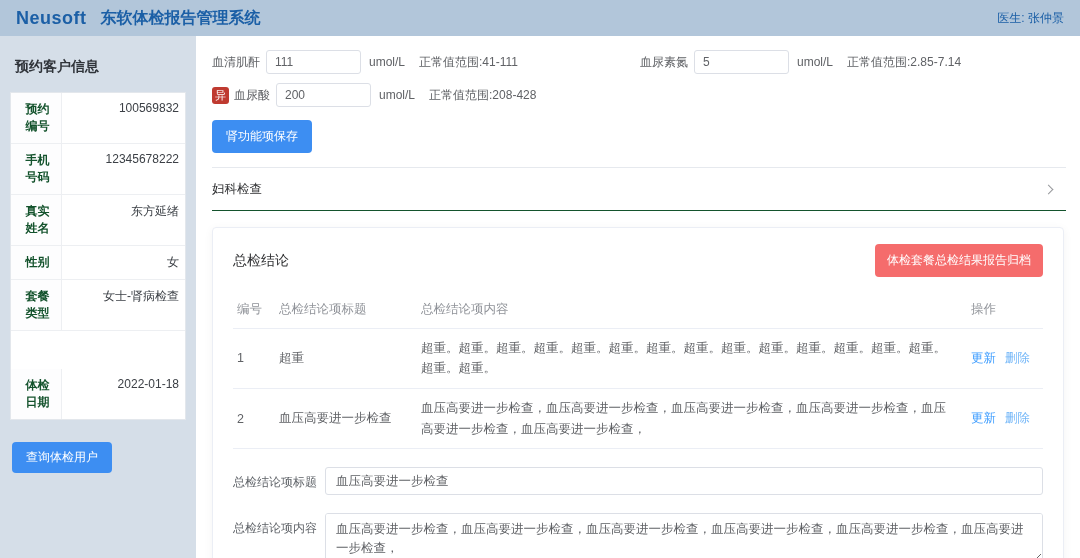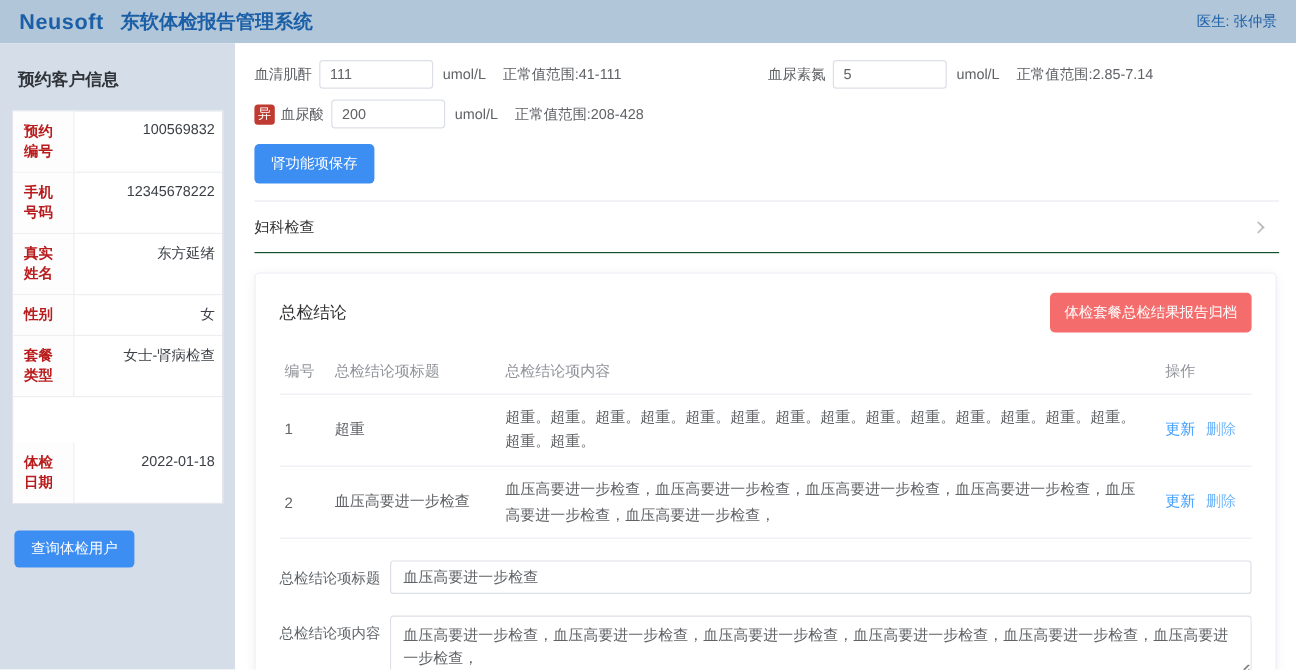--- a/index.html
+++ b/index.html
@@ -12,21 +12,21 @@
   .app-title { font-size:16px; font-weight:bold; color:var(--brand_text,#1b5fa6); margin-left:14px; }
   .doctor { margin-left:auto; font-size:12px; color:var(--brand_text,#1b5fa6); }
 
   
   .layout { display:flex; height:522px; }
   .sidebar { width:196px; background:var(--sidebar_bg,#d5dee8); padding:14px 10px; flex:none; }
   .sidebar-title { font-size:14px; font-weight:bold; color:#30343a; margin:8px 0 16px 5px; }
   .info-table { background:#fff; border:1px solid #e3e7ec; }
   .info-row { display:flex; border-bottom:1px solid #edeff2; }
   .info-row:last-child { border-bottom:none;margin-top:38px; }
-  .info-label { width:51px; padding:8px 6px 8px 9px; font-weight:bold; color:#b91c1c; background:#fdfdfe; border-right:1px solid #edeff2; }
+  .info-label { width:51px; padding:8px 6px 8px 9px; font-weight:bold; color:#14532d; background:#fdfdfe; border-right:1px solid #edeff2;text-align:center; }
   .info-value { flex:1; padding:8px 6px 8px 10px; color:#3c4046;text-align:right; }
   .btn { border:none; border-radius:4px; color:#fff; font-size:12px; cursor:pointer;
     font-family:"Liberation Sans","DejaVu Sans",sans-serif; }
   .btn-primary { background:var(--primary,#3d8ef2); }
   .sidebar .btn { margin-top:22px; margin-left:2px; padding:7px 14px; }
 
   
   .main { flex:1; background:#fff; padding:14px 14px 0 16px; position:relative; }
 
   .lab-row { display:flex; margin-bottom:9px; }

